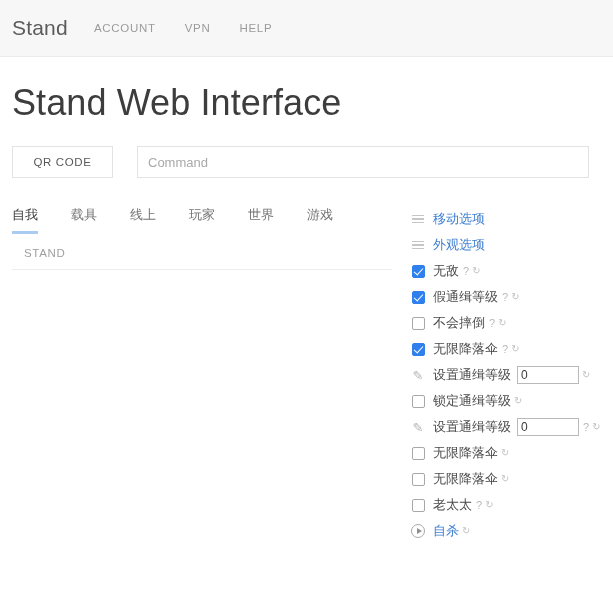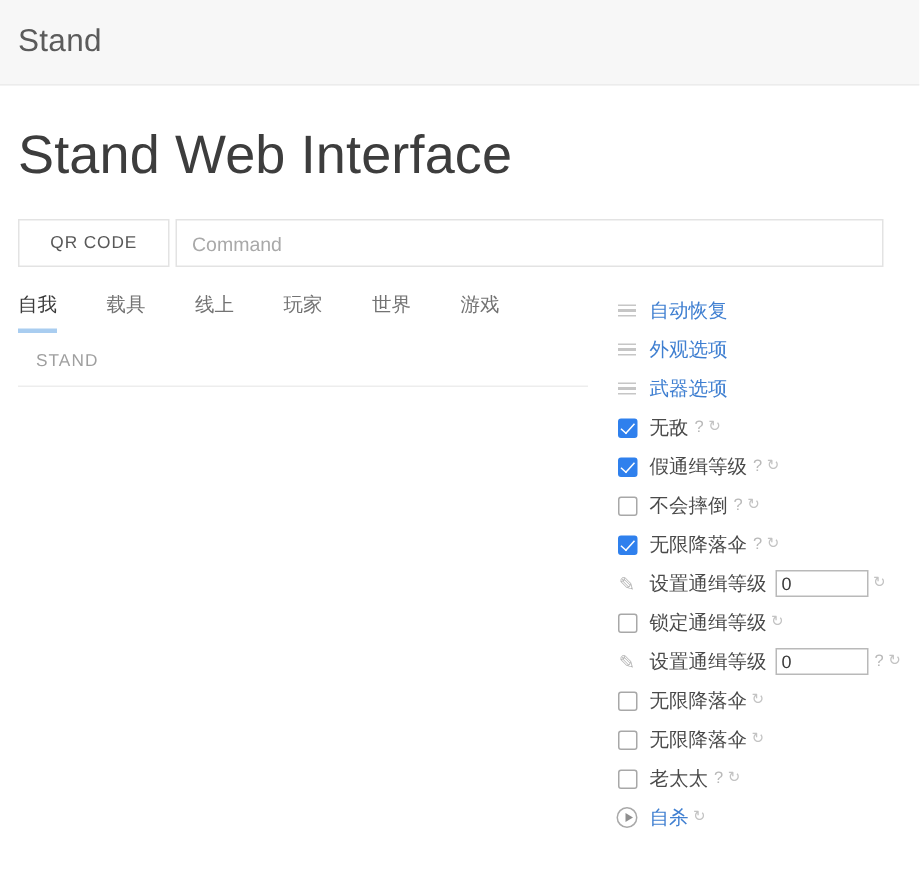--- a/index.html
+++ b/index.html
@@ -44,20 +44,21 @@
     color: #3d3d3d;
     margin: 25px 0 0 12px;
     letter-spacing: 0.1px;
   }
 
   
   .cmd-row {
     display: flex;
     margin: 22px 24px 0 12px;
     height: 32px;
+    gap: 20px;
   }
   .qr-btn {
     width: 101px;
     border: 1px solid #e3e3e3;
     background: #ffffff;
     color: #585858;
     font-size: 11.5px;
     letter-spacing: 0.6px;
     display: flex;
     align-items: center;
@@ -74,21 +75,21 @@
     color: #ef4444;
     padding: 0 10px;
     font-family: inherit;
     outline: none;
   }
   .cmd-input::placeholder { color: #a9a9a9; }
 
   
   .content {
     display: flex;
-    margin-top: 16px;
+    margin-top: 28px;
   }
   .col-left { width: 404px; padding-left: 12px; }
   .col-right { flex: 1; padding-left: 6px; }
 
   
   .tabs { display: flex; gap: 0; }
   .tab {
     font-size: 13px;
     color: #737373;
     padding: 0 0 7px 0;
@@ -218,20 +219,25 @@
     font-family: inherit;
     outline: none;
     background: #fff;
   }
 </style>
 </head>
 <body>
 
 <div class="navbar">
   <div class="brand">Stand</div>
+  <div class="nav-links">
+    <a class="nav-link">ACCOUNT</a>
+    <a class="nav-link">VPN</a>
+    <a class="nav-link">HELP</a>
+  </div>
 </div>
 
 <h1 class="page-title">Stand Web Interface</h1>
 
 <div class="cmd-row">
   <button class="qr-btn">QR CODE</button>
   <input class="cmd-input" type="text" placeholder="Command" style="">
 </div>
 
 <div class="content">
@@ -252,44 +258,34 @@
   <div class="col-right">
 
     <div class="opt-row">
       <span class="opt-icon">
         <span class="ico-ham">
             <span></span>
             <span></span>
             <span></span>
           </span>
       </span>
-      <span class="opt-label link">自动恢复</span>
+      <span class="opt-label link">移动选项</span>
     </div>
 
     <div class="opt-row">
       <span class="opt-icon">
         <span class="ico-ham">
             <span></span>
             <span></span>
             <span></span>
           </span>
       </span>
       <span class="opt-label link">外观选项</span>
     </div>
 
-    <div class="opt-row">
-      <span class="opt-icon">
-        <span class="ico-ham">
-            <span></span>
-            <span></span>
-            <span></span>
-          </span>
-      </span>
-      <span class="opt-label link">武器选项</span>
-    </div>
 
     <div class="opt-row">
       <span class="opt-icon">
           <span class="cbx checked"></span>
         </span>
       <span class="opt-label">无敌</span>
       <span class="opt-help">?</span>
       <span class="opt-refresh">↻</span>
     </div>
 

